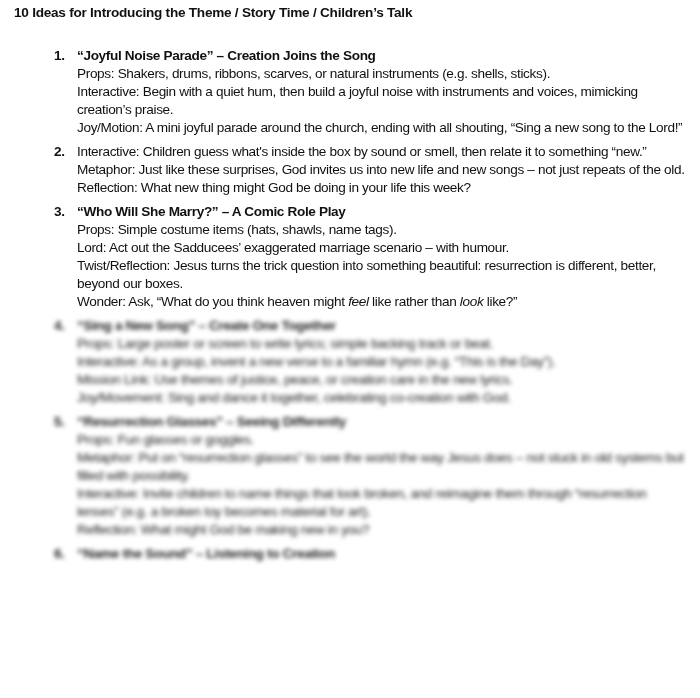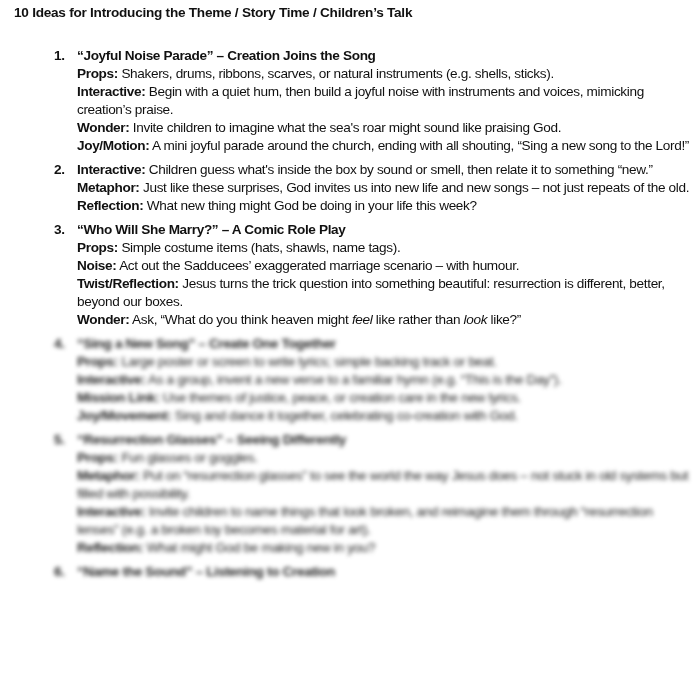--- a/index.html
+++ b/index.html
@@ -55,57 +55,56 @@
       font-weight: bold;
     }
     .idea-heading {
       font-weight: bold;
       display: block;
     }
     .field {
       display: block;
     }
     .field-label {
-      font-weight: bold;
+      font-weight: normal;
     }
     .blurred {
       filter: blur(2.3px);
       color: #222222;
     }
     em { font-style: italic; }
   </style>
 </head>
 <body>
 
 <div class="page">
   <div class="doc-title">10 Ideas for Introducing the Theme / Story Time / Children’s Talk</div>
 
   <ol class="idea-list">
 
     <li class="idea">
       <span class="idea-num">1.</span>
       <span class="idea-heading">“Joyful Noise Parade” – Creation Joins the Song</span>
       <span class="field"><span class="field-label">Props:</span><span> Shakers, drums, ribbons, scarves, or natural instruments (e.g. shells, sticks).</span></span>
       <span class="field"><span class="field-label">Interactive:</span><span> Begin with a quiet hum, then build a joyful noise with instruments and voices, mimicking creation’s praise.</span></span>
-      <span class="field"><span class="field-label">Wonder:</span><span> Invite children to imagine what the sea's roar might sound like praising God.</span></span>
       <span class="field"><span class="field-label">Joy/Motion:</span><span> A mini joyful parade around the church, ending with all shouting, “Sing a new song to the Lord!”</span></span>
     </li>
 
     <li class="idea">
       <span class="idea-num">2.</span>
       <span class="field"><span class="field-label">Interactive:</span><span> Children guess what's inside the box by sound or smell, then relate it to something “new.”</span></span>
       <span class="field"><span class="field-label">Metaphor:</span><span> Just like these surprises, God invites us into new life and new songs – not just repeats of the old.</span></span>
       <span class="field"><span class="field-label">Reflection:</span><span> What new thing might God be doing in your life this week?</span></span>
     </li>
 
     <li class="idea">
       <span class="idea-num">3.</span>
       <span class="idea-heading">“Who Will She Marry?” – A Comic Role Play</span>
       <span class="field"><span class="field-label">Props:</span><span> Simple costume items (hats, shawls, name tags).</span></span>
-      <span class="field"><span class="field-label">Noise:</span><span> Act out the Sadducees’ exaggerated marriage scenario – with humour.</span></span>
+      <span class="field"><span class="field-label">Lord:</span><span> Act out the Sadducees’ exaggerated marriage scenario – with humour.</span></span>
       <span class="field"><span class="field-label">Twist/Reflection:</span><span> Jesus turns the trick question into something beautiful: resurrection is different, better, beyond our boxes.</span></span>
       <span class="field"><span class="field-label">Wonder:</span><span> Ask, “What do you think heaven might </span><em>feel</em><span> like rather than </span><em>look</em><span> like?”</span></span>
     </li>
 
     <li class="idea blurred">
       <span class="idea-num">4.</span>
       <span class="idea-heading">“Sing a New Song” – Create One Together</span>
       <span class="field"><span class="field-label">Props:</span><span> Large poster or screen to write lyrics; simple backing track or beat.</span></span>
       <span class="field"><span class="field-label">Interactive:</span><span> As a group, invent a new verse to a familiar hymn (e.g. “This is the Day”).</span></span>
       <span class="field"><span class="field-label">Mission Link:</span><span> Use themes of justice, peace, or creation care in the new lyrics.</span></span>

